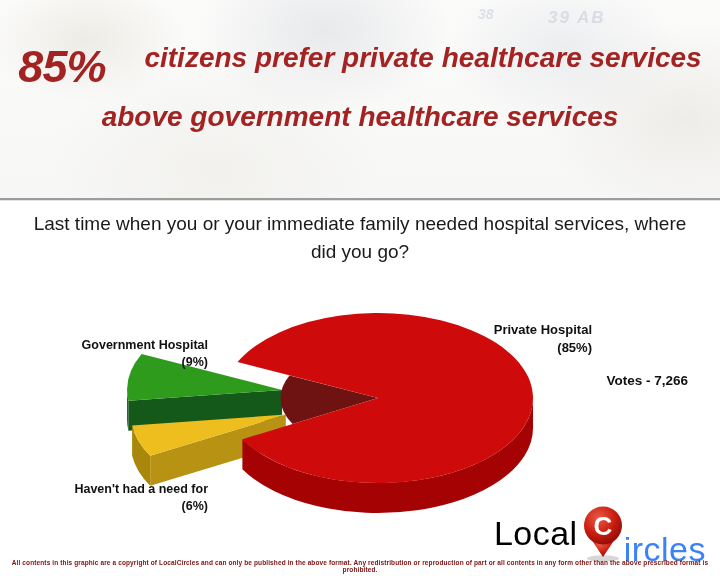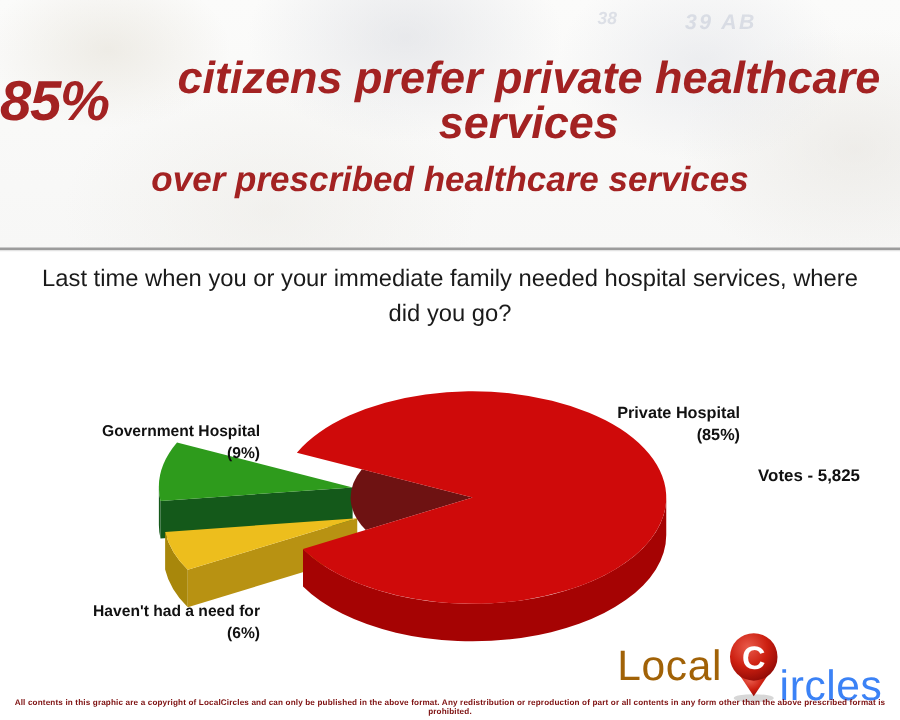--- a/index.html
+++ b/index.html
@@ -18,23 +18,23 @@
       radial-gradient(220px 150px at 30% 85%, rgba(232,230,224,.4), rgba(255,255,255,0) 75%),
       linear-gradient(#fbfbfa,#f7f7f6);
   }
   .bg-sign{position:absolute;color:rgba(150,160,185,.28);font-weight:bold;font-style:italic;}
   .bg-sign.s1{left:548px;top:8px;font-size:17px;letter-spacing:2px;}
   .bg-sign.s2{left:478px;top:6px;font-size:14px;text-align:center;}
   .headline{
     position:absolute;left:0;top:44px;width:720px;text-align:center;
     font-weight:bold;font-style:italic;line-height:1.0;
   }
-  .headline .row1{display:flex;justify-content:center;align-items:center;gap:29px;}
+  .headline .row1{display:flex;justify-content:center;align-items:flex-start;gap:29px;}
   .headline .stat{font-size:45px;letter-spacing:-1px;}
-  .headline .rest{font-size:36px;margin-left:10px;letter-spacing:0;font-style:italic;}
+  .headline .rest{font-size:28px;margin-left:10px;letter-spacing:0;font-style:italic;}
   .headline .row2{font-size:28px;margin-top:14px;}
   .divider{position:absolute;left:0;top:198px;width:720px;height:0;
     border-top:2px solid #9c9c9c;border-bottom:1px solid #e3e3e3;}
   .question{
     position:absolute;left:30px;top:210px;width:660px;text-align:center;
     font-size:19px;line-height:1.45;
   }
   .pie-svg{position:absolute;left:0;top:0;width:720px;height:576px;}
   .slice-label{position:absolute;text-align:right;font-weight:bold;color:#111;font-size:12.5px;line-height:1.35;}
   .lbl-gov{left:38px;top:337px;width:170px;}
@@ -56,21 +56,21 @@
 <div class="page">
 
   <div class="header">
     <span class="bg-sign s1">39 AB</span>
     <span class="bg-sign s2">38</span>
     <div class="headline">
       <div class="row1">
         <span class="stat hl-col" style="color: rgb(163, 34, 34);">85%</span>
         <span class="rest hl-col" style="color: rgb(163, 34, 34);">citizens prefer private healthcare services</span>
       </div>
-      <div class="row2 hl-col" style="color: rgb(163, 34, 34);">over prescribed healthcare services</div>
+      <div class="row2 hl-col" style="color: rgb(163, 34, 34);">above government healthcare services</div>
     </div>
   </div>
 
   <div class="divider"></div>
 
   <div class="question" style="color: rgb(26, 26, 26);">Last time when you or your immediate family needed hospital services, where did you go?</div>
 
   <svg class="pie-svg" viewBox="0 0 720 576" xmlns="http://www.w3.org/2000/svg">
 
     <path d="M 282.1 389.9 L 128.4 400.8 L 128.4 430.8 L 282.1 419.9 Z" fill="#14591A"></path>
@@ -95,24 +95,24 @@
   <div class="slice-label lbl-priv">
     <div>Private Hospital</div>
     <div>(85%)</div>
   </div>
 
   <div class="slice-label lbl-noneed">
     <div>Haven't had a need for</div>
     <div>(6%)</div>
   </div>
 
-  <div class="slice-label lbl-votes">Votes - 5,825</div>
+  <div class="slice-label lbl-votes">Votes - 7,266</div>
 
   <div class="logo">
-    <span class="t1" style="color: #a16207; margin-left: 48px;">Local</span>
+    <span class="t1" style="color: #000000; margin-left: 48px;">Local</span>
     <svg width="46" height="58" viewBox="0 0 46 58" xmlns="http://www.w3.org/2000/svg">
       <defs>
         <radialGradient id="pingrad" cx="38%" cy="30%" r="75%">
           <stop offset="0%" stop-color="#e95a4a"></stop>
           <stop offset="55%" stop-color="#cc1f10"></stop>
           <stop offset="100%" stop-color="#8e0a06"></stop>
         </radialGradient>
       </defs>
       <ellipse cx="23" cy="53.5" rx="16" ry="3.2" fill="#c9c9c9" opacity="0.75"></ellipse>
       <path d="M 11 34 L 23 52 L 35 34 Z" fill="url(#pingrad)"></path>

